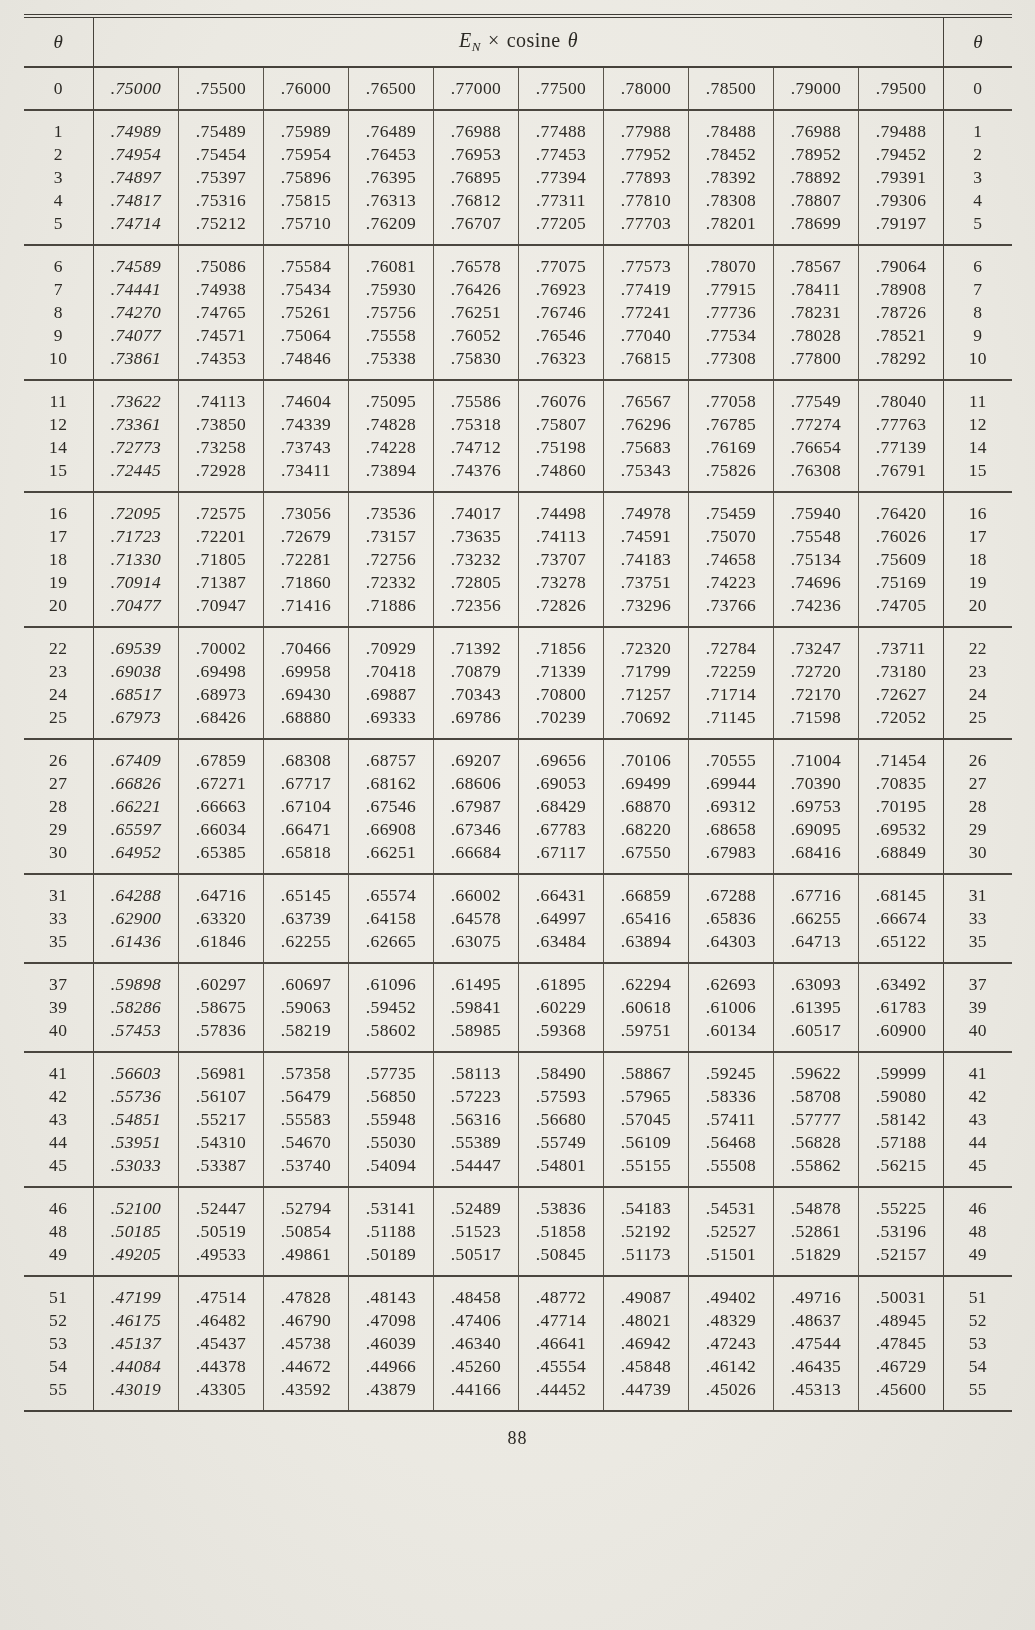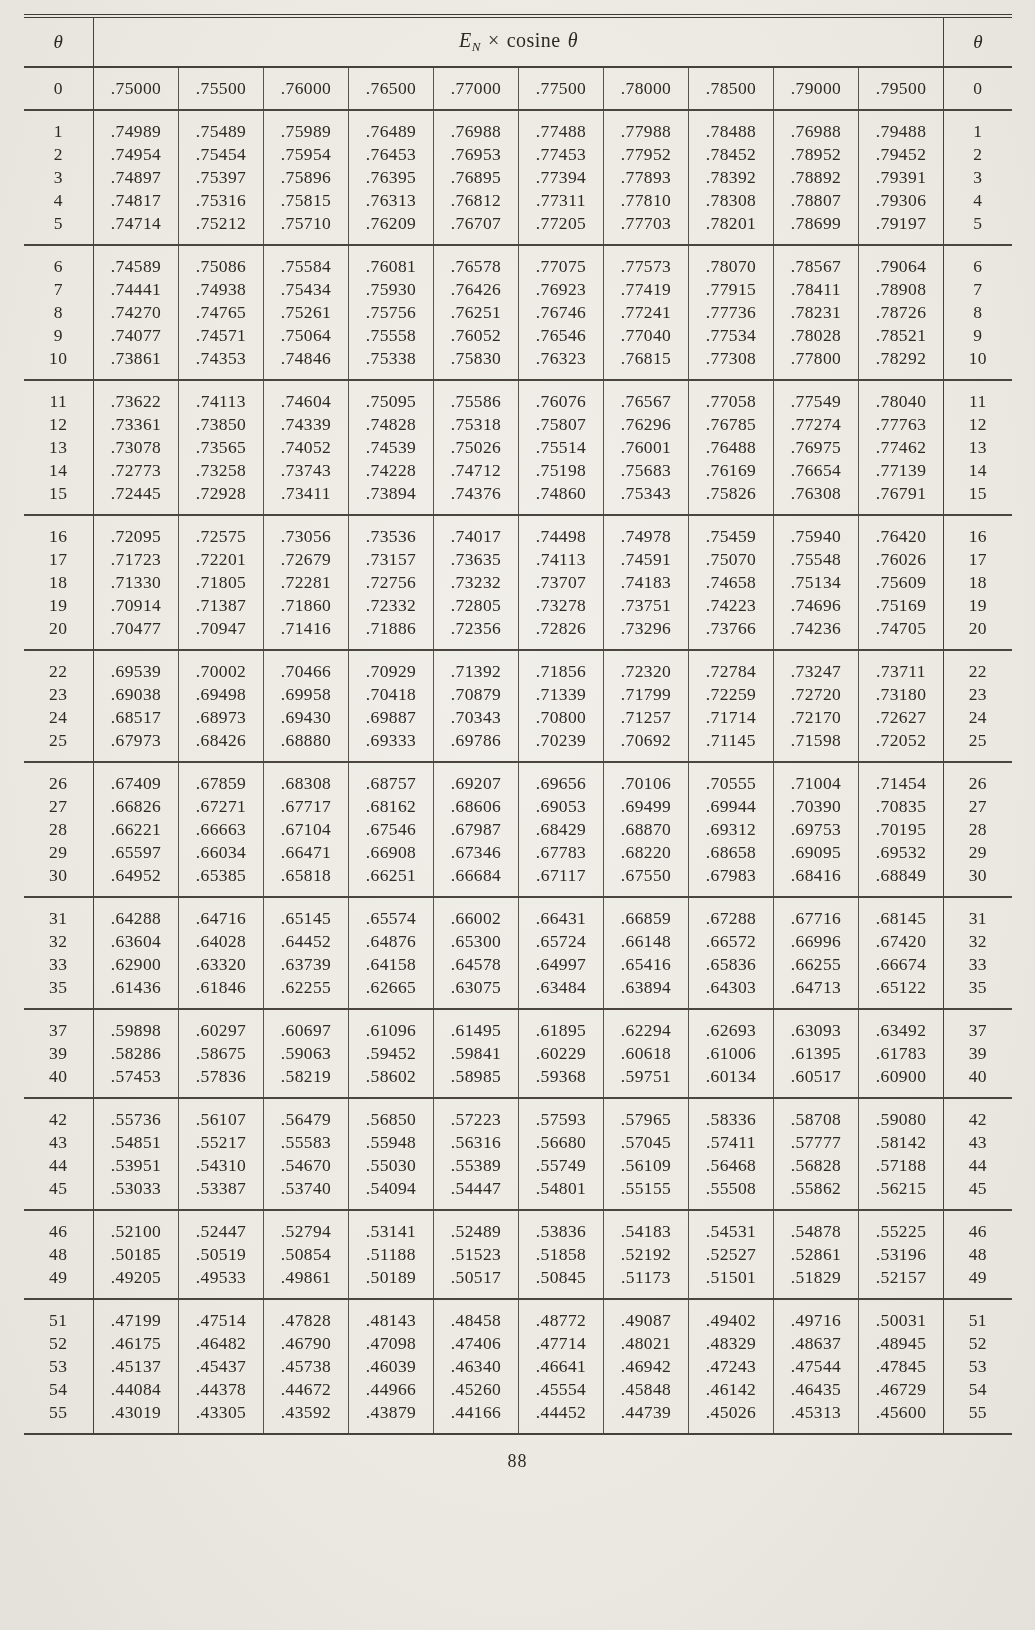--- a/index.html
+++ b/index.html
@@ -70,21 +70,21 @@
     letter-spacing: 0.4px;
     white-space: nowrap;
   }
   tbody.group tr:first-child td { padding-top: 9px; }
   tbody.group tr:last-child td  { padding-bottom: 9px; }
 
   td.theta { font-size: 17.5px; }
   td.theta.left  { border-right: 1.6px solid #46423b; }
   td.theta.right { border-left: 1.6px solid #46423b; }
   td.val { border-left: 1px solid #5a554c; }
-  td.val.first { border-left: none; }
+  td.val.first { border-left: none; font-style: italic; }
 
   .page-number {
     text-align: center;
     font-size: 18px;
     margin-top: 16px;
     letter-spacing: 1px;
   }
 </style>
 </head>
 <body>
@@ -298,34 +298,20 @@
           <td class="val">.74828</td>
           <td class="val">.75318</td>
           <td class="val">.75807</td>
           <td class="val">.76296</td>
           <td class="val">.76785</td>
           <td class="val">.77274</td>
           <td class="val">.77763</td>
           <td class="theta right">12</td>
         </tr>
         <tr>
-          <td class="theta left">13</td>
-          <td class="val first">.73078</td>
-          <td class="val">.73565</td>
-          <td class="val">.74052</td>
-          <td class="val">.74539</td>
-          <td class="val">.75026</td>
-          <td class="val">.75514</td>
-          <td class="val">.76001</td>
-          <td class="val">.76488</td>
-          <td class="val">.76975</td>
-          <td class="val">.77462</td>
-          <td class="theta right">13</td>
-        </tr>
-        <tr>
           <td class="theta left">14</td>
           <td class="val first">.72773</td>
           <td class="val">.73258</td>
           <td class="val">.73743</td>
           <td class="val">.74228</td>
           <td class="val">.74712</td>
           <td class="val">.75198</td>
           <td class="val">.75683</td>
           <td class="val">.76169</td>
           <td class="val">.76654</td>
@@ -558,34 +544,20 @@
           <td class="val">.65574</td>
           <td class="val">.66002</td>
           <td class="val">.66431</td>
           <td class="val">.66859</td>
           <td class="val">.67288</td>
           <td class="val">.67716</td>
           <td class="val">.68145</td>
           <td class="theta right">31</td>
         </tr>
         <tr>
-          <td class="theta left">32</td>
-          <td class="val first">.63604</td>
-          <td class="val">.64028</td>
-          <td class="val">.64452</td>
-          <td class="val">.64876</td>
-          <td class="val">.65300</td>
-          <td class="val">.65724</td>
-          <td class="val">.66148</td>
-          <td class="val">.66572</td>
-          <td class="val">.66996</td>
-          <td class="val">.67420</td>
-          <td class="theta right">32</td>
-        </tr>
-        <tr>
           <td class="theta left">33</td>
           <td class="val first">.62900</td>
           <td class="val">.63320</td>
           <td class="val">.63739</td>
           <td class="val">.64158</td>
           <td class="val">.64578</td>
           <td class="val">.64997</td>
           <td class="val">.65416</td>
           <td class="val">.65836</td>
           <td class="val">.66255</td>
@@ -646,20 +618,34 @@
           <td class="val">.59368</td>
           <td class="val">.59751</td>
           <td class="val">.60134</td>
           <td class="val">.60517</td>
           <td class="val">.60900</td>
           <td class="theta right">40</td>
         </tr>
       </tbody>
       <tbody class="group">
         <tr>
+          <td class="theta left">41</td>
+          <td class="val first">.56603</td>
+          <td class="val">.56981</td>
+          <td class="val">.57358</td>
+          <td class="val">.57735</td>
+          <td class="val">.58113</td>
+          <td class="val">.58490</td>
+          <td class="val">.58867</td>
+          <td class="val">.59245</td>
+          <td class="val">.59622</td>
+          <td class="val">.59999</td>
+          <td class="theta right">41</td>
+        </tr>
+        <tr>
           <td class="theta left">42</td>
           <td class="val first">.55736</td>
           <td class="val">.56107</td>
           <td class="val">.56479</td>
           <td class="val">.56850</td>
           <td class="val">.57223</td>
           <td class="val">.57593</td>
           <td class="val">.57965</td>
           <td class="val">.58336</td>
           <td class="val">.58708</td>

